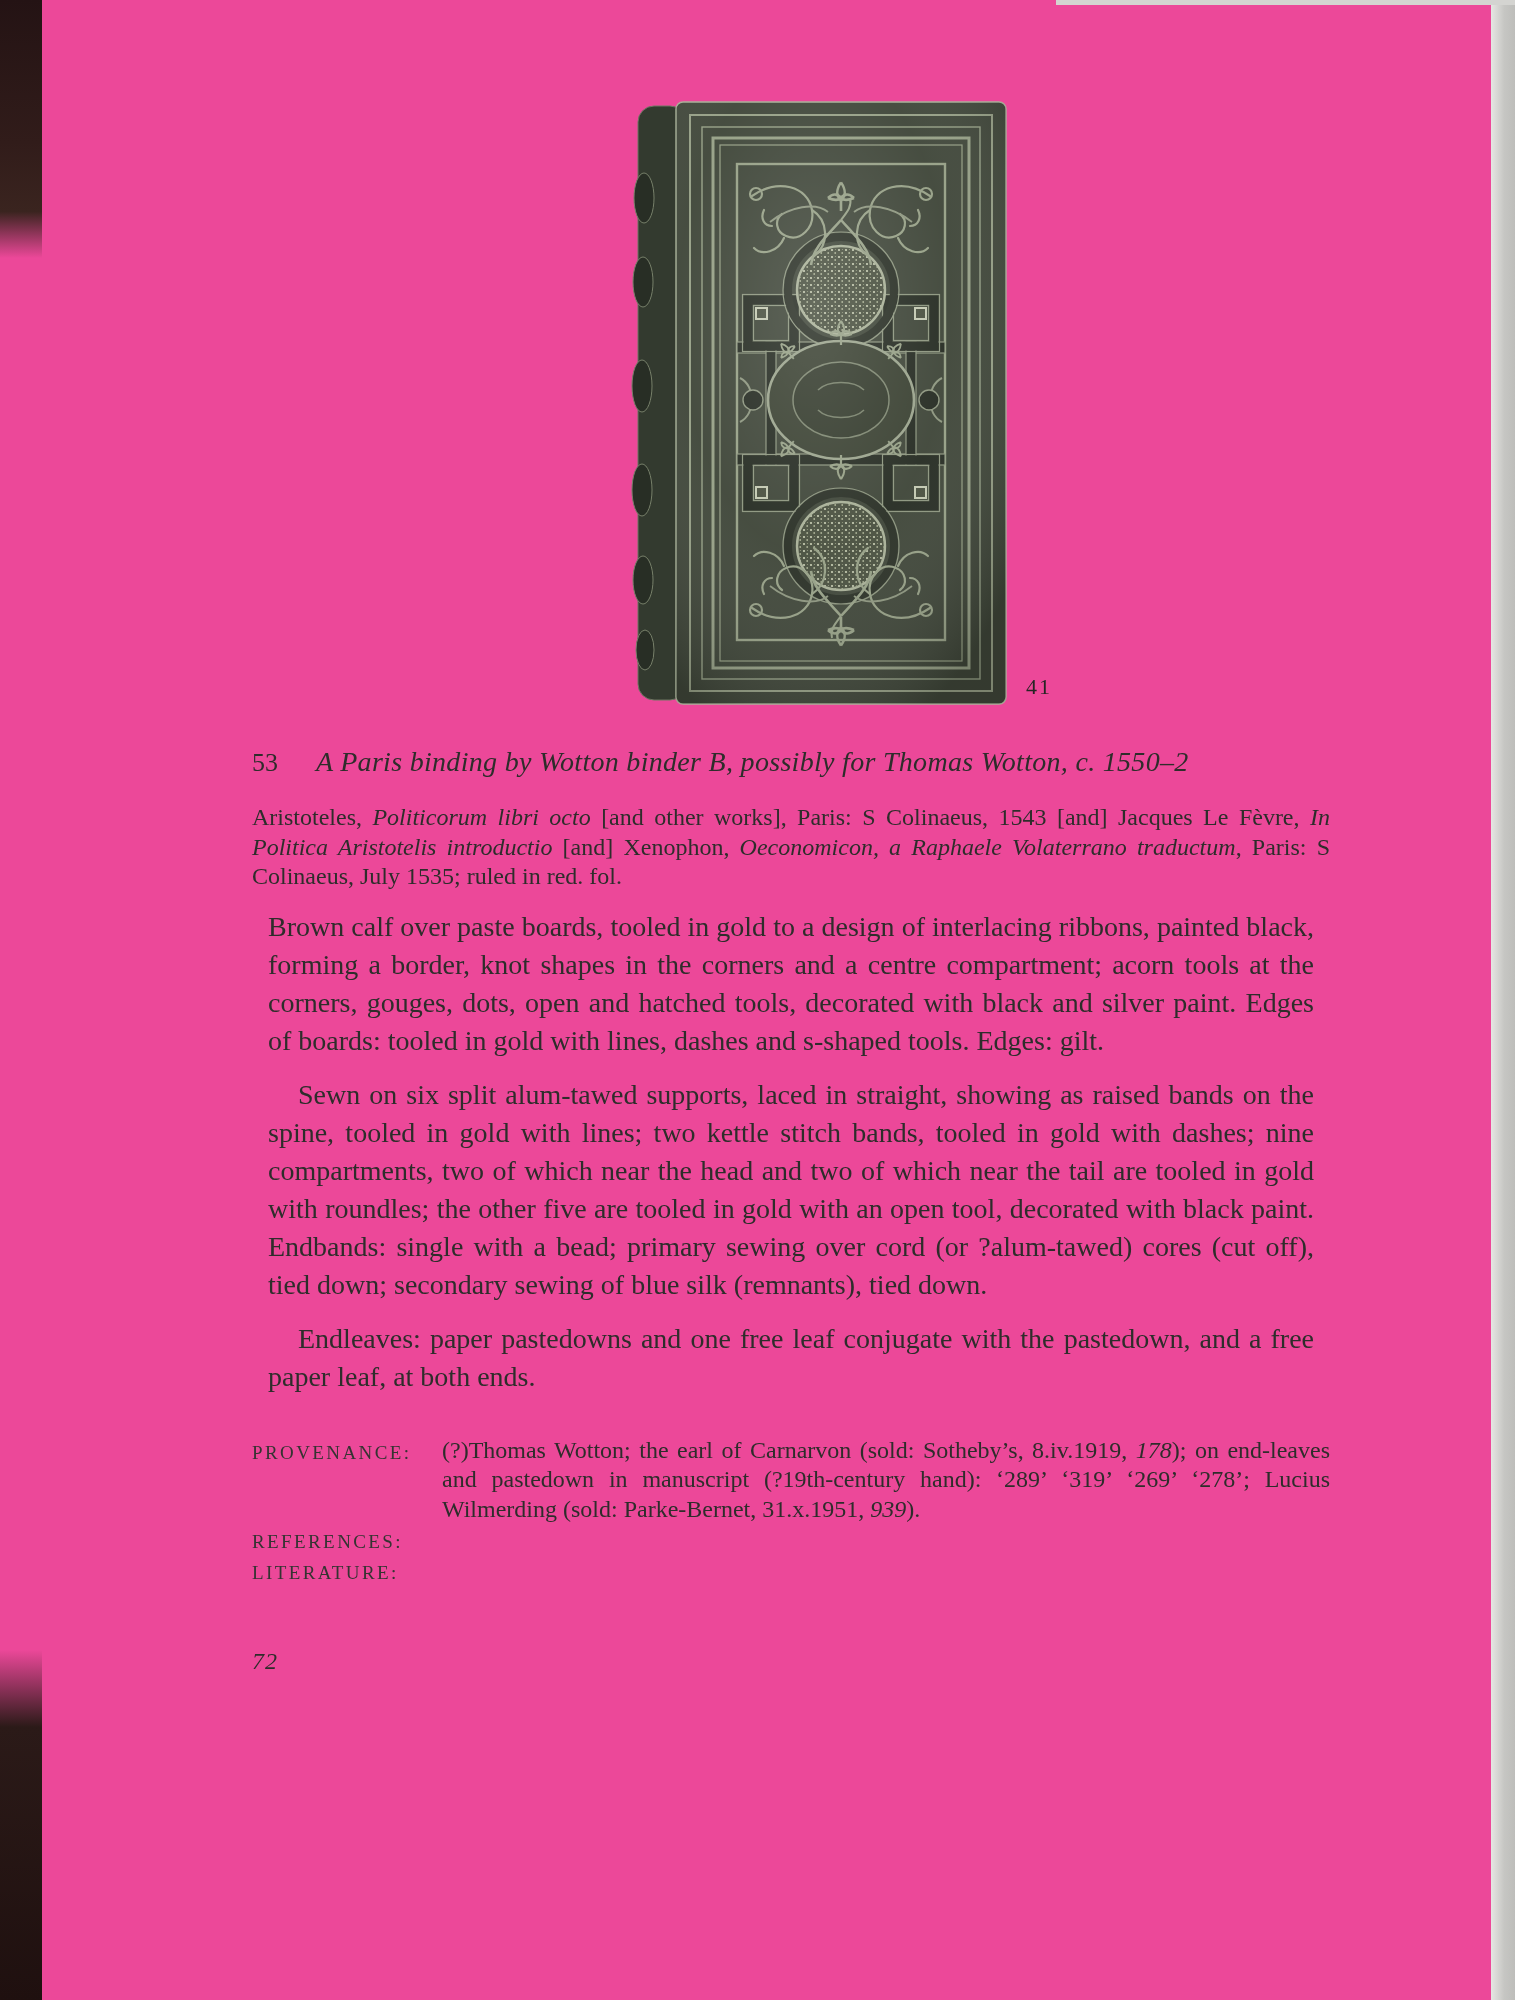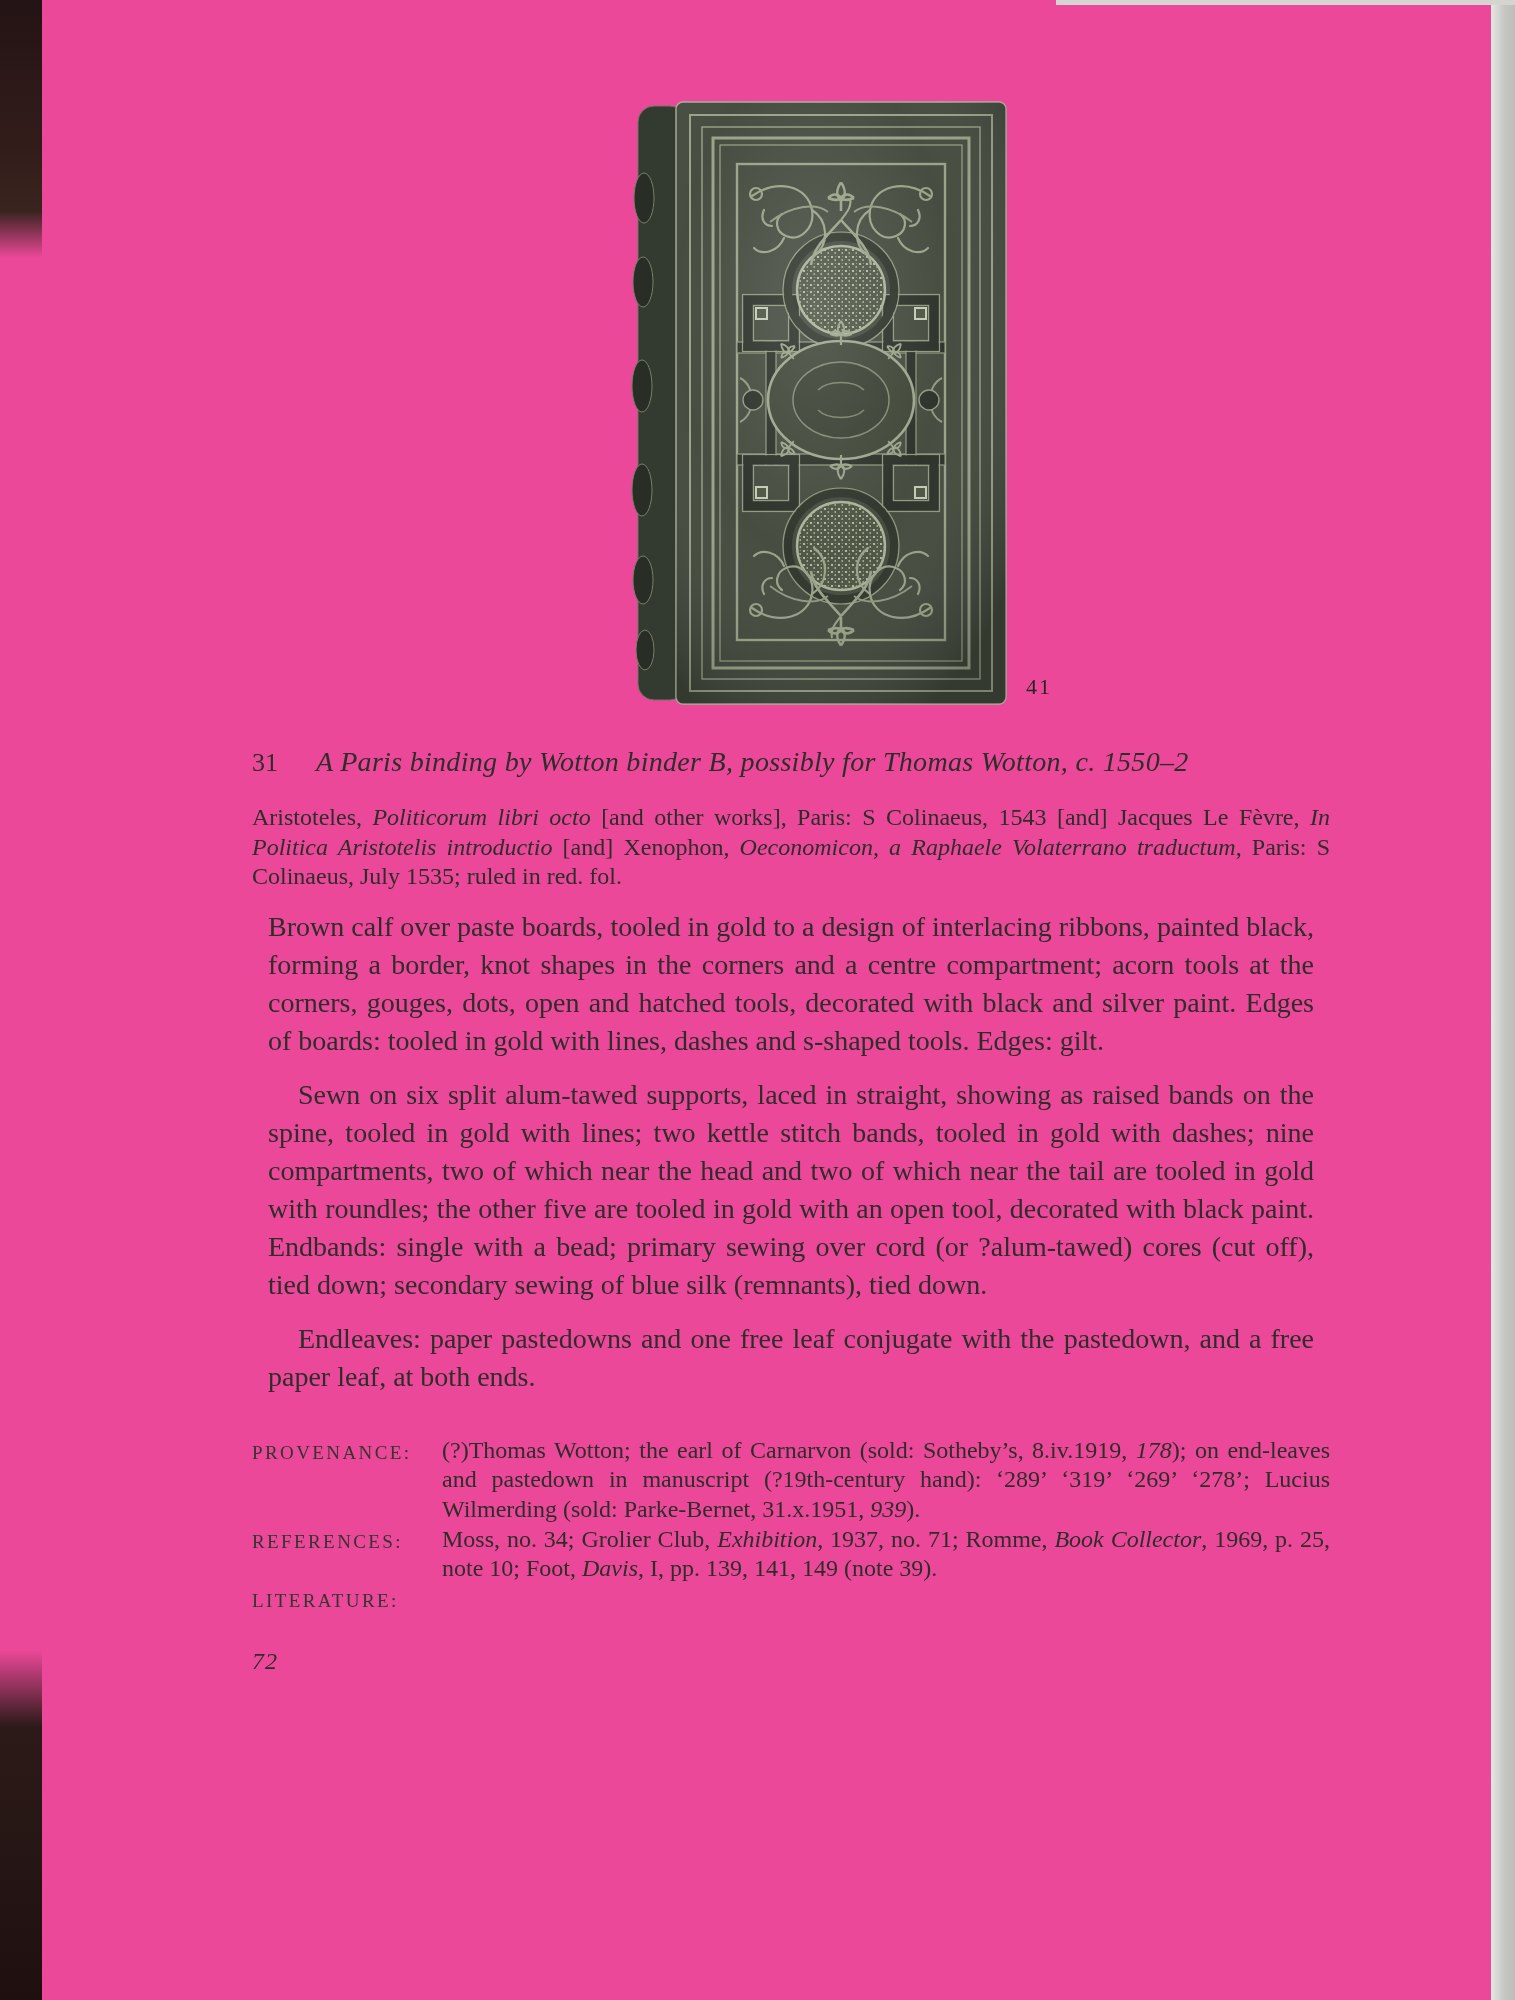--- a/index.html
+++ b/index.html
@@ -188,41 +188,40 @@
 
         <rect x="56" y="8" width="330" height="602" rx="7" fill="url(#sheen)"></rect>
       </g>
     </svg>
   </div>
   <div class="fig-caption">41</div>
 
   <div class="text-col">
 
     <div class="heading">
-      <span class="entry-no">31</span>
+      <span class="entry-no">53</span>
       <span class="entry-title">A Paris binding by Wotton binder B, possibly for Thomas Wotton, c. 1550–2</span>
     </div>
 
     <p class="bib"><span>Aristoteles, </span><span class="it">Politicorum libri octo</span><span> [and other works], Paris: S Colinaeus, 1543 [and] Jacques Le Fèvre, </span><span class="it">In Politica Aristotelis introductio</span><span> [and] Xenophon, </span><span class="it">Oeconomicon, a Raphaele Volaterrano traductum</span><span>, Paris: S Colinaeus, July 1535; ruled in red. fol.</span></p>
 
 
     <div class="desc">
       <p>Brown calf over paste boards, tooled in gold to a design of interlacing ribbons, painted black, forming a border, knot shapes in the corners and a centre compartment; acorn tools at the corners, gouges, dots, open and hatched tools, decorated with black and silver paint. Edges of boards: tooled in gold with lines, dashes and s-shaped tools. Edges: gilt.</p>
       <p class="ind">Sewn on six split alum-tawed supports, laced in straight, showing as raised bands on the spine, tooled in gold with lines; two kettle stitch bands, tooled in gold with dashes; nine compartments, two of which near the head and two of which near the tail are tooled in gold with roundles; the other five are tooled in gold with an open tool, decorated with black paint. Endbands: single with a bead; primary sewing over cord (or ?alum-tawed) cores (cut off), tied down; secondary sewing of blue silk (remnants), tied down.</p>
       <p class="ind">Endleaves: paper pastedowns and one free leaf conjugate with the pastedown, and a free paper leaf, at both ends.</p>
     </div>
 
     <div class="sections">
       <div class="sec-row">
         <div class="sec-label">PROVENANCE:</div>
         <div class="sec-text"><span>(?)Thomas Wotton; the earl of Carnarvon (sold: Sotheby’s, 8.iv.1919, </span><span class="it">178</span><span>); on end-leaves and pastedown in manuscript (?19th-century hand): ‘289’ ‘319’ ‘269’ ‘278’; Lucius Wilmerding (sold: Parke-Bernet, 31.x.1951, </span><span class="it">939</span><span>).</span></div>
       </div>
       <div class="sec-row">
         <div class="sec-label">REFERENCES:</div>
-        <div class="sec-text"><span>Moss, no. 34; Grolier Club, </span><span class="it">Exhibition</span><span>, 1937, no. 71; Romme, </span><span class="it">Book Collector</span><span>, 1969, p. 25, note 10; Foot, </span><span class="it">Davis</span><span>, I, pp. 139, 141, 149 (note 39).</span></div>
       </div>
       <div class="sec-row">
         <div class="sec-label">LITERATURE:</div>
       </div>
     </div>
 
   </div>
 
   <div class="page-number">72</div>
 

